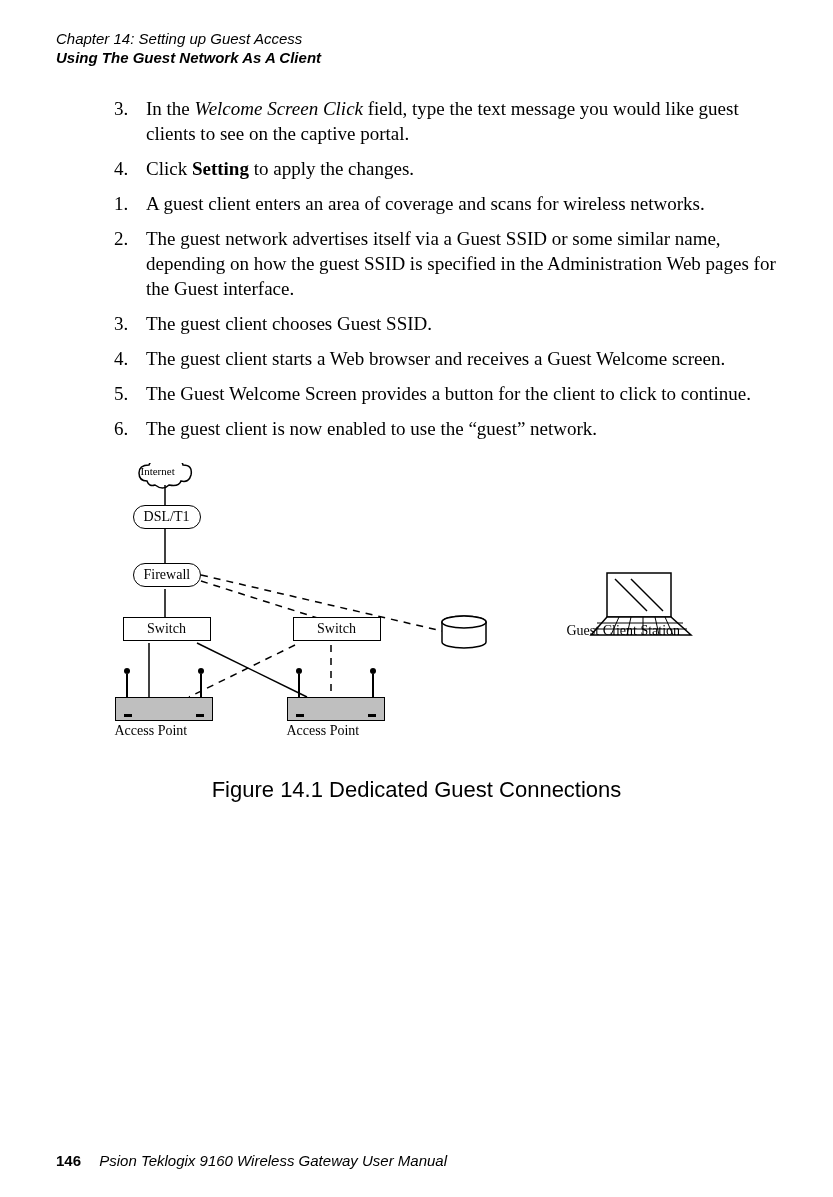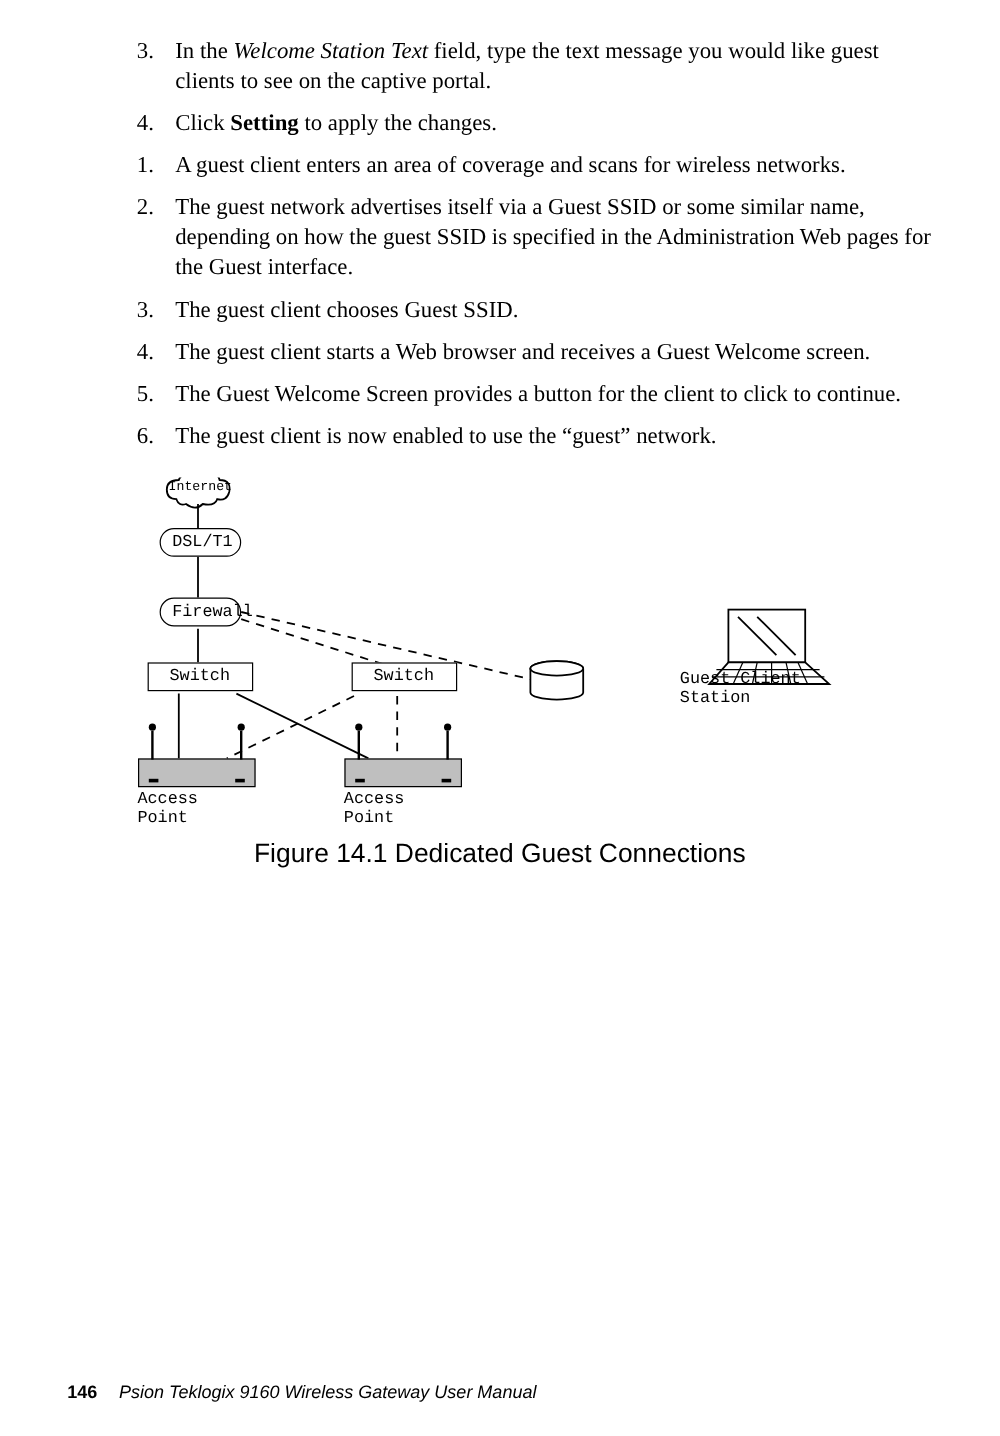--- a/index.html
+++ b/index.html
@@ -50,38 +50,38 @@
   p.para {
     font-size: 19px;
     line-height: 1.32;
     margin: 0 0 10px 0;
   }
   .fig-caption {
     font-family: "Arial Narrow", Arial, Helvetica, sans-serif;
     font-stretch: condensed;
     font-size: 22px;
     text-align: center;
-    margin-top: 10px;
+    margin-top: 24px;
   }
   .footer {
     position: absolute;
     bottom: 28px;
     left: 56px;
     font-family: Arial, Helvetica, sans-serif;
     font-size: 15px;
     font-style: italic;
   }
   .footer .pageno { font-weight: bold; font-style: normal; margin-right: 14px; }
   
   .diagram {
     position: relative;
     width: 640px;
     height: 290px;
     margin: 22px auto 0 auto;
-    font-family: Liberation Mono, monospace;
+    font-family: Liberation Serif, serif;
     font-size: 14px;
   }
   .diag-abs { position: absolute; }
   .box {
     border: 1.5px solid #000;
     background: #fff;
     text-align: center;
     padding: 3px 10px;
     font-size: 14px;
   }
@@ -127,26 +127,30 @@
   }
   .ant-dot.l { left: 8px; }
   .ant-dot.r { right: 8px; }
   .label { font-size: 14px; }
 </style>
 </head>
 <body>
 
 <div class="page">
 
+  <div class="running-header">
+    <div class="chapter">Chapter 14:  Setting up Guest Access</div>
+    <div class="section">Using The Guest Network As A Client</div>
+  </div>
 
   <div class="body-list">
     <div class="num-item">
       <div class="num">3.</div>
       <div class="txt">
-        <span>In the </span><span style="font-style:italic">Welcome Station Text</span><span> field, type the text message you would like guest clients to see on the captive portal.</span>
+        <span>In the </span><span style="font-style:italic">Welcome Screen Click</span><span> field, type the text message you would like guest clients to see on the captive portal.</span>
       </div>
     </div>
     <div class="num-item">
       <div class="num">4.</div>
       <div class="txt">
         <span>Click </span><span style="font-weight:bold">Setting</span><span> to apply the changes.</span>
       </div>
     </div>
   </div>
 

